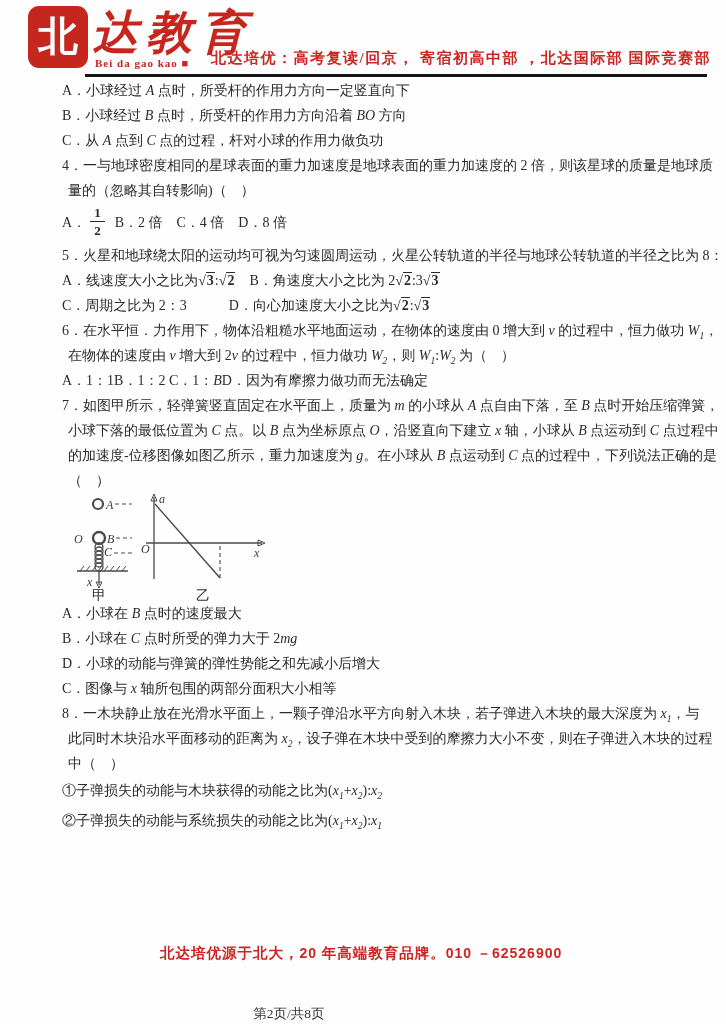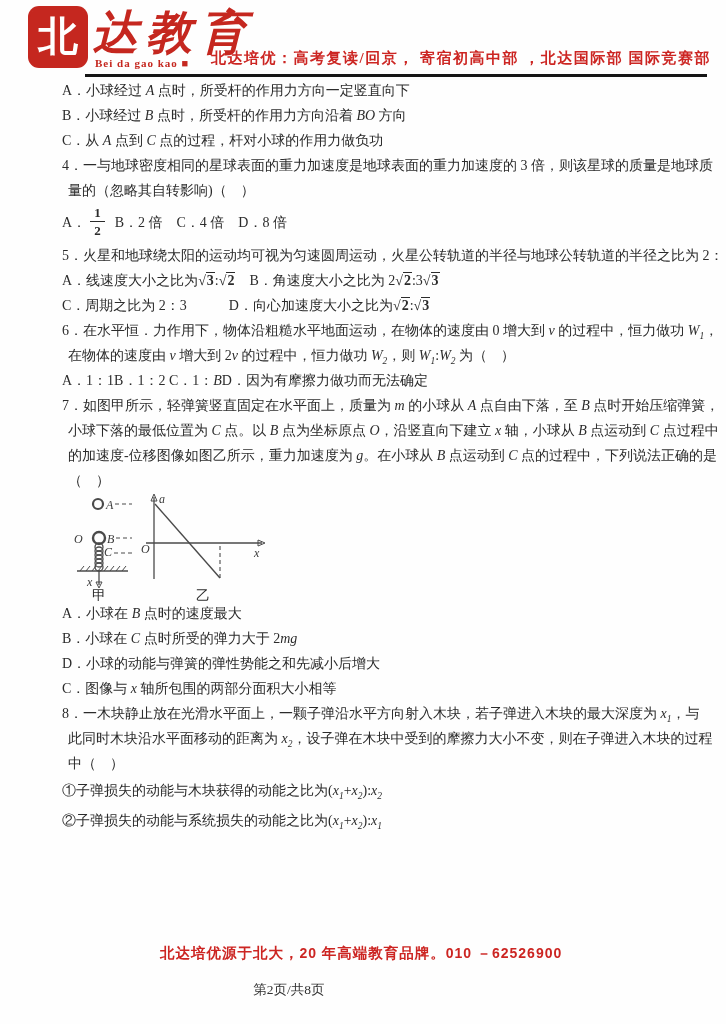--- a/index.html
+++ b/index.html
@@ -40,21 +40,21 @@
   .fig-svg{display:block;}
   .fig-svg text{font-size:12px;font-style:italic;fill:#3a3a3a;
                 font-family:"Liberation Serif","DejaVu Serif",serif;}
   .fig-svg text.cap{font-style:normal;font-size:14px;fill:#2b2b2b;}
   .fig-svg line,.fig-svg path,.fig-svg circle,.fig-svg polyline{stroke:#4a4a4a;fill:none;}
 
   
   .footer-brand{position:absolute;left:160px;top:944px;margin:0;font-size:14.5px;font-weight:bold;
                 color:#cc2522;letter-spacing:1px;white-space:nowrap;text-align:right;}
   .footer-brand .bsans{font-family:"Liberation Sans","DejaVu Sans",sans-serif;font-size:14px;}
-  .page-num{position:absolute;left:0;top:981px;width:578px;margin:0;text-align:center;
+  .page-num{position:absolute;left:0;top:1005px;width:578px;margin:0;text-align:center;
             font-size:13.5px;color:#333;}
 </style>
 </head>
 <body>
 
 <div class="page">
 
   <div>
     <div class="seal">
       <span>北</span>
@@ -63,28 +63,28 @@
     <div class="logo-sub">Bei da gao kao ■</div>
     <div class="slogan">北达培优：高考复读/回京，  寄宿初高中部 ，北达国际部  国际竞赛部</div>
     <div class="header-rule"></div>
   </div>
 
   <main class="content">
     <p class="ln opt rich">A．小球经过 <i>A</i> 点时，所受杆的作用力方向一定竖直向下</p>
     <p class="ln opt rich">B．小球经过 <i>B</i> 点时，所受杆的作用力方向沿着 <i>BO</i> 方向</p>
     <p class="ln opt rich">C．从 <i>A</i> 点到 <i>C</i> 点的过程，杆对小球的作用力做负功</p>
 
-    <p class="ln rich">4．一与地球密度相同的星球表面的重力加速度是地球表面的重力加速度的 3 倍，则该星球的质量是地球质</p>
+    <p class="ln rich">4．一与地球密度相同的星球表面的重力加速度是地球表面的重力加速度的 2 倍，则该星球的质量是地球质</p>
     <p class="ln cont rich">量的（忽略其自转影响)（　）</p>
 
     <p class="ln opt frac-ln">
       <span class="rich">A．</span><span class="frac"><span class="fnum">1</span><span class="fden">2</span></span><span class="rich">B．2 倍　C．4 倍　D．8 倍</span>
     </p>
 
-    <p class="ln rich">5．火星和地球绕太阳的运动均可视为匀速圆周运动，火星公转轨道的半径与地球公转轨道的半径之比为 2：</p>
+    <p class="ln rich">5．火星和地球绕太阳的运动均可视为匀速圆周运动，火星公转轨道的半径与地球公转轨道的半径之比为 8：</p>
     <p class="ln opt rich">A．线速度大小之比为<span class="sqrt">√<span class="r">3</span></span>:<span class="sqrt">√<span class="r">2</span></span>　B．角速度大小之比为 2<span class="sqrt">√<span class="r">2</span></span>:3<span class="sqrt">√<span class="r">3</span></span></p>
     <p class="ln opt rich">C．周期之比为 2：3　　　D．向心加速度大小之比为<span class="sqrt">√<span class="r">2</span></span>:<span class="sqrt">√<span class="r">3</span></span></p>
 
     <p class="ln rich">6．在水平恒．力作用下，物体沿粗糙水平地面运动，在物体的速度由 0 增大到 <i>v</i> 的过程中，恒力做功 <i>W</i><sub>1</sub>，</p>
     <p class="ln cont rich">在物体的速度由 <i>v</i> 增大到 2<i>v</i> 的过程中，恒力做功 <i>W</i><sub>2</sub>，则 <i>W</i><sub>1</sub>:<i>W</i><sub>2</sub> 为（　）</p>
     <p class="ln opt rich">A．1：1B．1：2 C．1：<i>B</i>D．因为有摩擦力做功而无法确定</p>
 
     <p class="ln rich">7．如图甲所示，轻弹簧竖直固定在水平面上，质量为 <i>m</i> 的小球从 <i>A</i> 点自由下落，至 <i>B</i> 点时开始压缩弹簧，</p>
     <p class="ln cont rich">小球下落的最低位置为 <i>C</i> 点。以 <i>B</i> 点为坐标原点 <i>O</i>，沿竖直向下建立 <i>x</i> 轴，小球从 <i>B</i> 点运动到 <i>C</i> 点过程中</p>
     <p class="ln cont rich">的加速度-位移图像如图乙所示，重力加速度为 <i>g</i>。在小球从 <i>B</i> 点运动到 <i>C</i> 点的过程中，下列说法正确的是</p>

